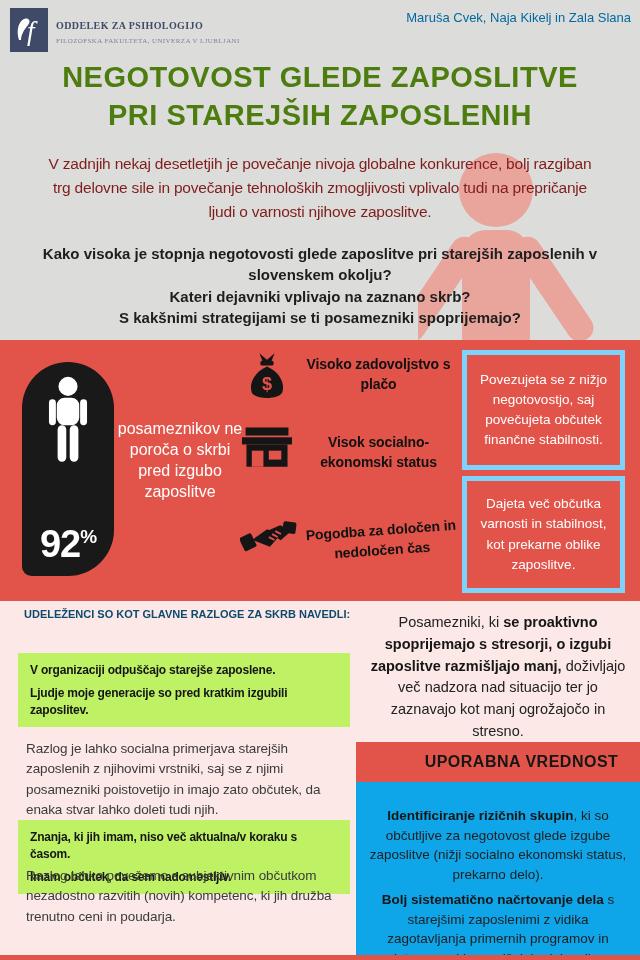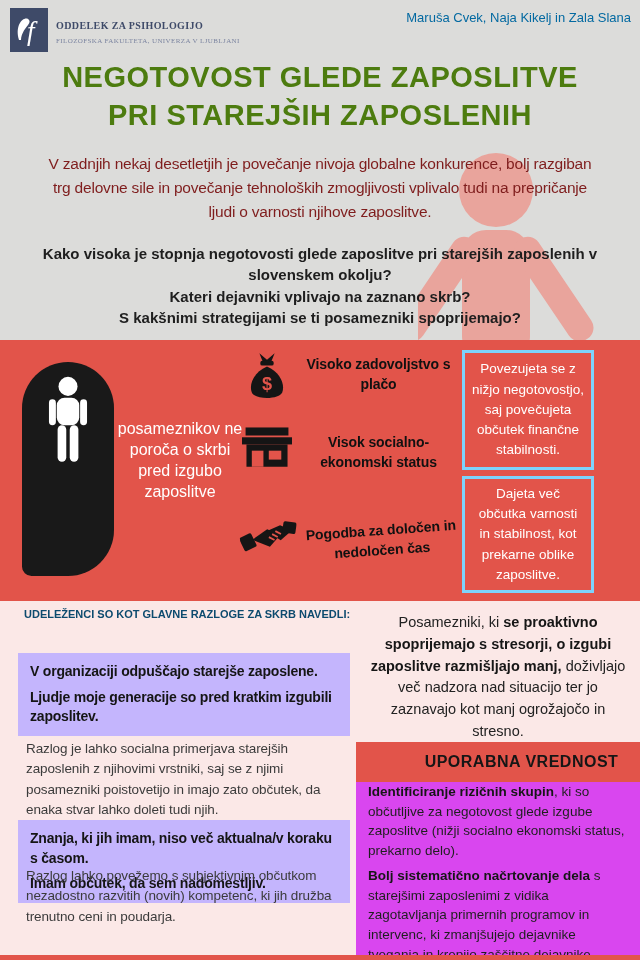--- a/index.html
+++ b/index.html
@@ -30,41 +30,41 @@
           background:#191919; border-radius:48px 48px 48px 10px; }
   .pill-person { position:absolute; left:18px; top:14px; width:56px; height:90px; }
   .pill-num { position:absolute; bottom:10px; left:0; width:100%; text-align:center;
               color:#fff; font-weight:700; font-size:38px; letter-spacing:-1px; }
   .pill-num sup { font-size:19px; }
   .pill-caption { position:absolute; left:112px; top:78px; width:136px; color:#fff;
                   font-size:16px; line-height:1.32; text-align:center; }
   .f-icon { position:absolute; fill:#151515; }
   .f-label { position:absolute; width:165px; text-align:center; font-weight:700;
              font-size:14px; line-height:1.45; color:#111; letter-spacing:-.1px; }
-  .note { position:absolute; left:462px; width:132px; border:3px solid #7dd3fc;
+  .note { position:absolute; left:462px; width:163px; border:5px solid #7dd3fc;
           color:#fff; font-size:13.5px; line-height:1.5; text-align:center;
           display:flex; align-items:center; justify-content:center; padding:4px 7px; }
   
   .lower { position:absolute; left:0; top:601px; width:640px; height:354px; background:#fbe8e7; }
   .reasons-heading { position:absolute; left:24px; top:607px; width:332px;
                      font-weight:700; font-size:11px; line-height:1.35; color:#0c4a6e; }
-  .quote-box { position:absolute; left:18px; width:332px; background:#c4b5fd;
-               padding:9px 12px; font-weight:700; font-size:14px; line-height:1.4;
+  .quote-box { position:absolute; left:18px; width:332px; background:#bef264;
+               padding:9px 12px; font-weight:700; font-size:12px; line-height:1.4;
                color:#151515; letter-spacing:-.2px; }
   .quote-box p + p { margin-top:6px; }
   .explain { position:absolute; left:26px; width:326px; font-size:13.5px;
              line-height:1.5; color:#3b3b3b; letter-spacing:-.1px; }
   .coping { position:absolute; left:366px; top:612px; width:264px; text-align:center;
             font-size:14.5px; line-height:1.5; color:#222; }
   .b { font-weight:700; color:#161616; }
   .value-bar { position:absolute; left:356px; top:742px; width:331px; height:40px;
                background:#e2544a; display:flex; align-items:center; justify-content:center;
                font-weight:800; font-size:16px; color:#161616; letter-spacing:.5px; }
   .value-box { position:absolute; left:356px; top:782px; width:284px; height:174px;
-               background:#d946ef; padding:0 12px; 
+               background:#0ea5e9; padding:24px 12px; text-align:center;
                font-size:13.5px; line-height:1.45; color:#1f1f1f; }
   .value-box p + p { margin-top:6px; }
   .bottom-strip { position:absolute; left:0; top:955px; width:640px; height:5px; background:#e2544a; }
 </style>
 </head>
 <body>
 
 <div id="poster">
 
   <div class="logo-box">
@@ -107,20 +107,23 @@
       <svg class="pill-person" viewBox="0 0 60 104">
         <g fill="#ffffff">
           <circle cx="30" cy="12" r="11"></circle>
           <rect x="17" y="25" width="26" height="32" rx="9"></rect>
           <rect x="8" y="27" width="8" height="30" rx="4"></rect>
           <rect x="44" y="27" width="8" height="30" rx="4"></rect>
           <rect x="18" y="57" width="10" height="42" rx="5"></rect>
           <rect x="32" y="57" width="10" height="42" rx="5"></rect>
         </g>
       </svg>
+      <div class="pill-num">
+        <span>92</span><sup>%</sup>
+      </div>
     </div>
     <div class="pill-caption">posameznikov ne poroča o skrbi pred izgubo zaposlitve</div>
 
     <svg class="f-icon" style="left:246px; top:12px;" width="42" height="50" viewBox="0 0 44 52">
       <path d="M14 1 L22 8 L30 1 L26 11 L18 11 Z"></path>
       <rect x="15" y="9" width="14" height="5" rx="2"></rect>
       <path d="M22 15 C8 21 3 34 6 42 C9 50 35 50 38 42 C41 34 36 21 22 15 Z"></path>
       <text x="22" y="40" font-size="19" font-weight="bold" fill="#e2544a" text-anchor="middle" font-family="Liberation Sans, sans-serif">$</text>
     </svg>
     <div class="f-label" style="left:296px; top:14px;">Visoko zadovoljstvo s plačo</div>

